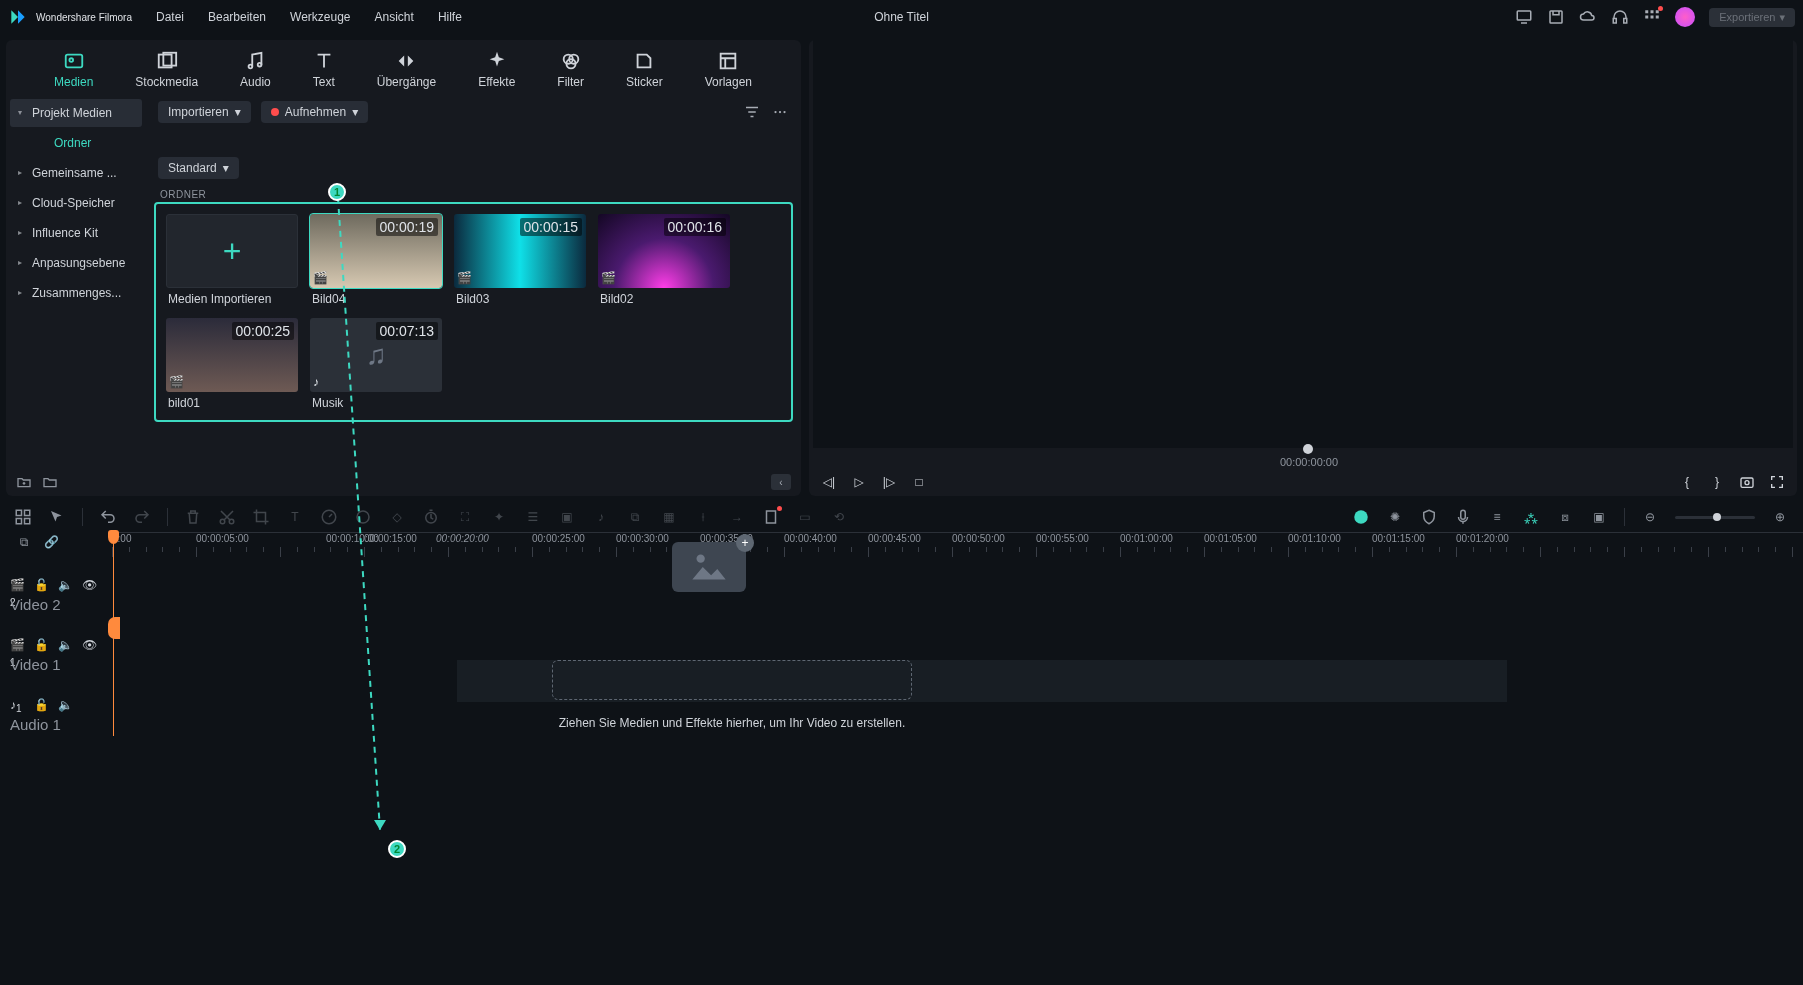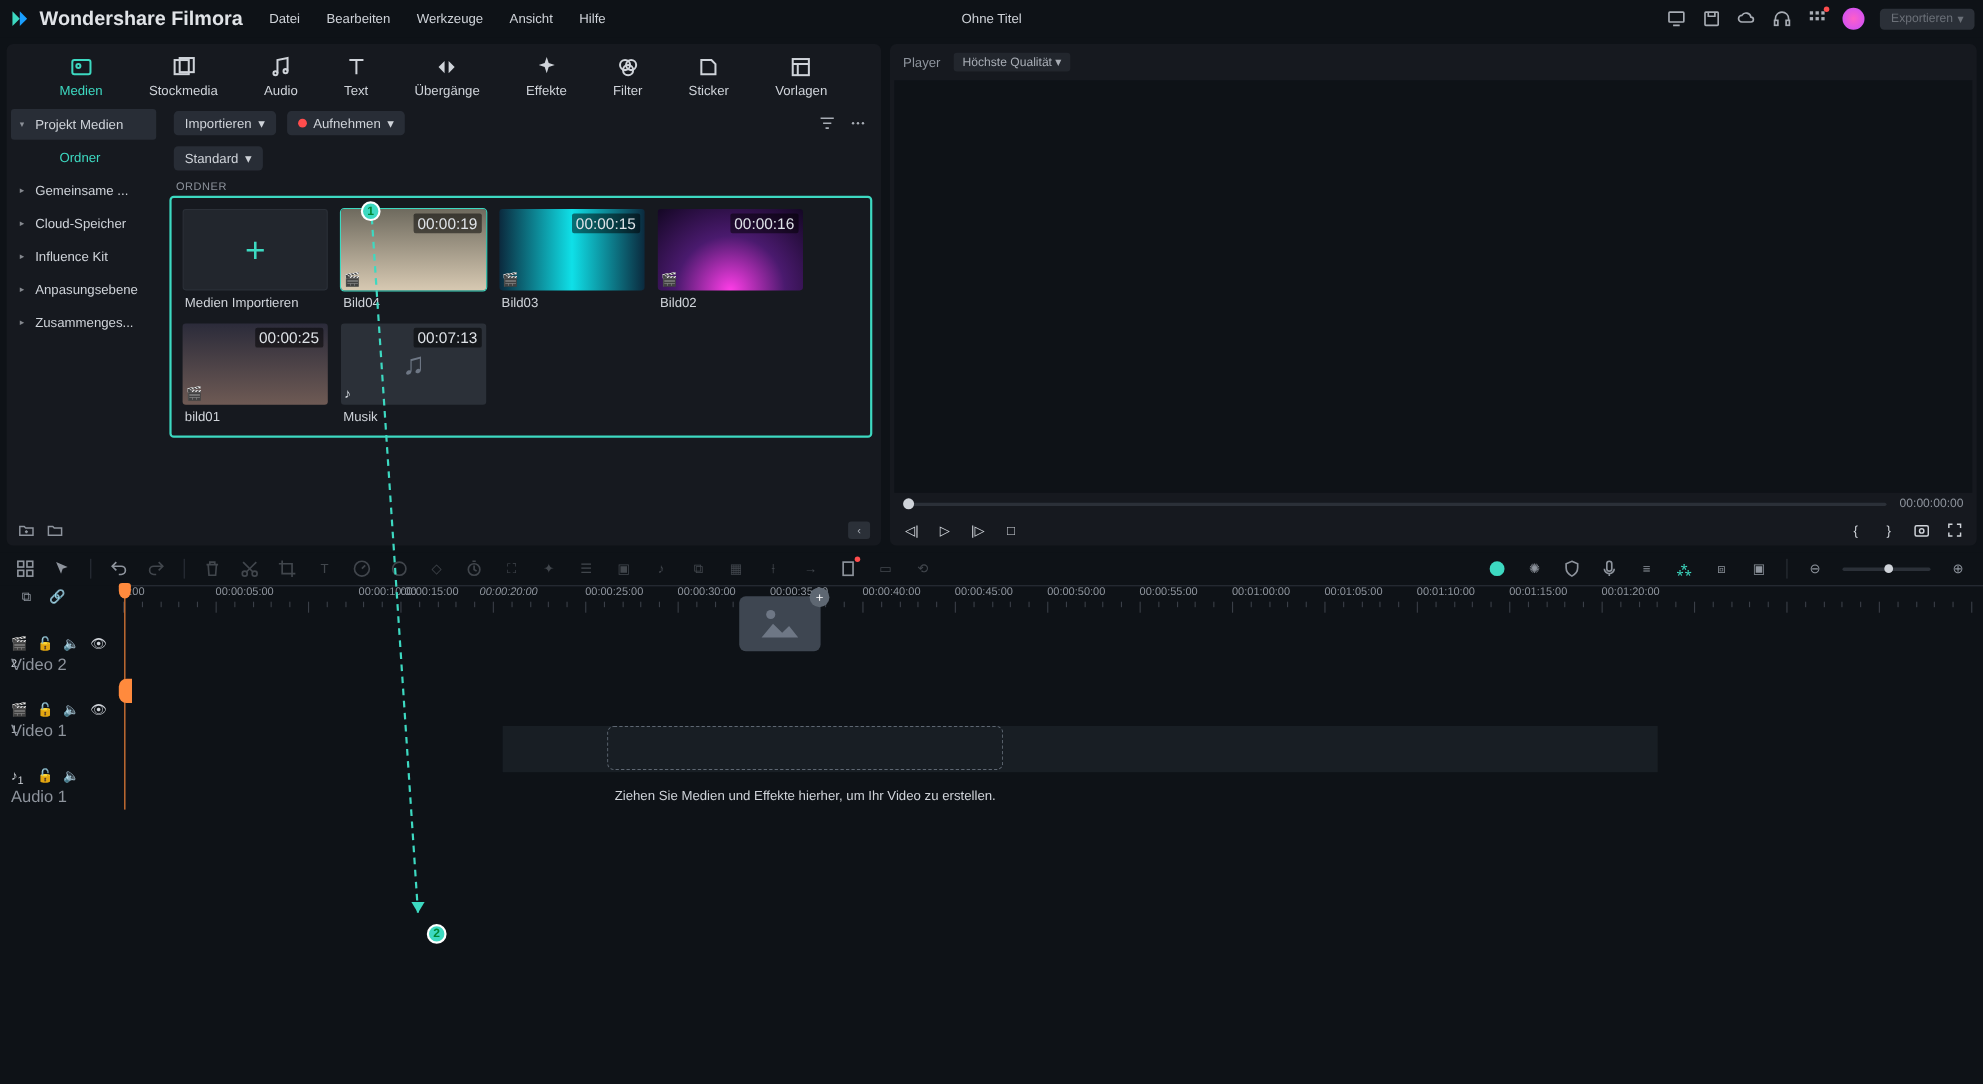--- a/index.html
+++ b/index.html
@@ -1,19 +1,19 @@
 <!DOCTYPE html>
 <html><head>
 <meta charset="utf-8">
 <style>
 * { margin: 0; padding: 0; box-sizing: border-box; font-family: -apple-system, Arial, sans-serif; }
 body { background: #0e1217; color: #a8adb5; font-size: 12px; width: 1803px; height: 985px; overflow: hidden; position: relative; }
 .titlebar { height: 34px; display: flex; align-items: center; padding: 0 8px; background: #0e1217; }
 .titlebar .logo { width: 20px; height: 20px; margin-right: 8px; }
-.titlebar .app-name { color: #e0e3e7; font-size: 18px; font-weight: 700; margin-right: 24px; }
+.titlebar .app-name { color: #e0e3e7; font-size: 10px; font-weight: 400; margin-right: 24px; }
 .titlebar .menu-item { color: #cfd3d9; margin-right: 24px; cursor: pointer; font-size: 12px; }
 .titlebar .doc-title { position: absolute; left: 50%; transform: translateX(-50%); color: #cfd3d9; font-size: 12px; }
 .titlebar .right-icons { margin-left: auto; display: flex; align-items: center; gap: 14px; }
 .titlebar .right-icons .ic { width: 18px; height: 18px; display: flex; align-items: center; justify-content: center; cursor: pointer; color: #a8adb5; }
 .titlebar .avatar { width: 20px; height: 20px; border-radius: 50%; background: radial-gradient(circle, #ff5ec8 0%, #c64fff 100%); }
 .titlebar .export-btn { background: #2b3038; border-radius: 4px; padding: 3px 10px; color: #6b7078; display: flex; align-items: center; gap: 4px; font-size: 11px; }
 
 .top-area { display: flex; height: 468px; padding: 6px; gap: 8px; }
 .top-left { width: 795px; background: #16191f; border-radius: 6px; display: flex; flex-direction: column; }
 .mode-tabs { display: flex; padding: 6px 12px 0; gap: 30px; }
@@ -27,21 +27,21 @@
 .sidebar-item.active { background: #282d36; }
 .sidebar-item.sub { padding-left: 44px; color: #3dd9c1; }
 .sidebar-item .caret { position: absolute; left: 8px; top: 9px; font-size: 8px; opacity: .6; }
 
 .content-col { flex: 1; display: flex; flex-direction: column; padding: 0 8px 8px 8px; position: relative; }
 .action-row { display: flex; align-items: center; gap: 10px; padding: 8px 4px; }
 .pill-btn { background: #282d36; border-radius: 4px; padding: 4px 10px; display: flex; align-items: center; gap: 6px; cursor: pointer; font-size: 12px; color: #cfd3d9; }
 .pill-btn .dot-red { width: 8px; height: 8px; border-radius: 50%; background: #ff4d4d; }
 .action-row .spacer { flex: 1; }
 
-.filter-row { display: flex; align-items: center; gap: 8px; padding: 2px 4px 6px; }
+.filter-row { display: flex; align-items: center; gap: 8px; padding: 2px 4px 6px; margin-top: 24px; }
 .select-std { background: #282d36; border-radius: 4px; padding: 4px 10px; display: flex; align-items: center; gap: 6px; cursor: pointer; font-size: 12px; color: #cfd3d9; }
 .search-wrap { flex: 1; background: #1d2128; border: 1px solid #2b3038; border-radius: 4px; display: flex; align-items: center; padding: 4px 10px; gap: 8px; }
 .search-wrap input { background: transparent; border: none; outline: none; color: #cfd3d9; font-size: 12px; width: 100%; }
 
 .folder-label { color: #8e949d; font-size: 10px; padding: 4px 6px 2px; letter-spacing: .5px; }
 .media-grid { border: 2px solid #3dd9c1; border-radius: 4px; padding: 10px; display: flex; flex-wrap: wrap; gap: 12px; align-content: flex-start; position: relative; }
 .thumb { width: 132px; }
 .thumb .frame { width: 132px; height: 74px; background: #22262d; border-radius: 3px; position: relative; overflow: hidden; display: flex; align-items: center; justify-content: center; cursor: pointer; }
 .thumb .frame.add { border: 1px solid #2b3038; }
 .thumb .frame.sel { outline: 1px solid #3dd9c1; }
@@ -53,21 +53,21 @@
 .panel-footer { display: flex; align-items: center; padding: 6px 10px; gap: 10px; }
 .pf-ic { width: 16px; height: 16px; cursor: pointer; color: #8e949d; }
 .pf-spacer { flex: 1; }
 .pf-collapse { background: #2b3038; width: 20px; height: 16px; border-radius: 3px; display: flex; align-items: center; justify-content: center; cursor: pointer; }
 
 .top-right { flex: 1; background: #16191f; border-radius: 6px; display: flex; flex-direction: column; }
 .player-head { padding: 8px 12px; display: flex; align-items: center; gap: 12px; }
 .player-head .lbl { color: #8e949d; }
 .player-head .qual { background: #22262d; border-radius: 3px; padding: 2px 8px; font-size: 11px; color: #a8adb5; }
 .player-view { flex: 1; background: #0e1217; margin: 0 4px; }
-.player-scrub { height: 20px; display: flex; align-items: center; padding: 0 12px; position: relative; }
+.player-scrub { height: 20px; display: flex; align-items: center; padding: 0 12px; position: relative; flex-direction: column; }
 .scrub-line { flex: 1; height: 3px; background: #2b3038; border-radius: 2px; position: relative; }
 .scrub-dot { width: 10px; height: 10px; border-radius: 50%; background: #cfd3d9; position: absolute; left: 0; top: -4px; }
 .player-time { margin-left: 12px; font-size: 11px; color: #8e949d; }
 .player-ctrl { display: flex; align-items: center; padding: 6px 12px; gap: 14px; }
 .player-ctrl .pc-ic { width: 16px; height: 16px; cursor: pointer; color: #cfd3d9; display: flex; align-items: center; justify-content: center; }
 .player-ctrl .pc-spacer { flex: 1; }
 
 .timeline-tools { display: flex; align-items: center; padding: 6px 14px; gap: 16px; background: #0e1217; }
 .timeline-tools .tt-ic { width: 18px; height: 18px; cursor: pointer; color: #8e949d; display: flex; align-items: center; justify-content: center; position: relative; }
 .timeline-tools .tt-sep { width: 1px; height: 18px; background: #2b3038; }
@@ -349,24 +349,20 @@
             <path d="M3 7h6l2 2h10v10H3z"></path>
           </svg></span>
       <span class="pf-spacer"></span>
       <span class="pf-collapse">
           <span style="color:#a8adb5;font-size:10px">‹</span>
         </span>
     </div>
   </div>
 
   <div class="top-right">
-    <div class="player-head">
-      <span class="lbl">Player</span>
-      <span class="qual"><span>Höchste Qualität</span> ▾</span>
-    </div>
     <div class="player-view"></div>
     <div class="player-scrub">
       <div class="scrub-line">
           <div class="scrub-dot"></div>
         </div>
       <span class="player-time">00:00:00:00</span>
     </div>
     <div class="player-ctrl">
       <span class="pc-ic">◁|</span>
       <span class="pc-ic">▷</span>

